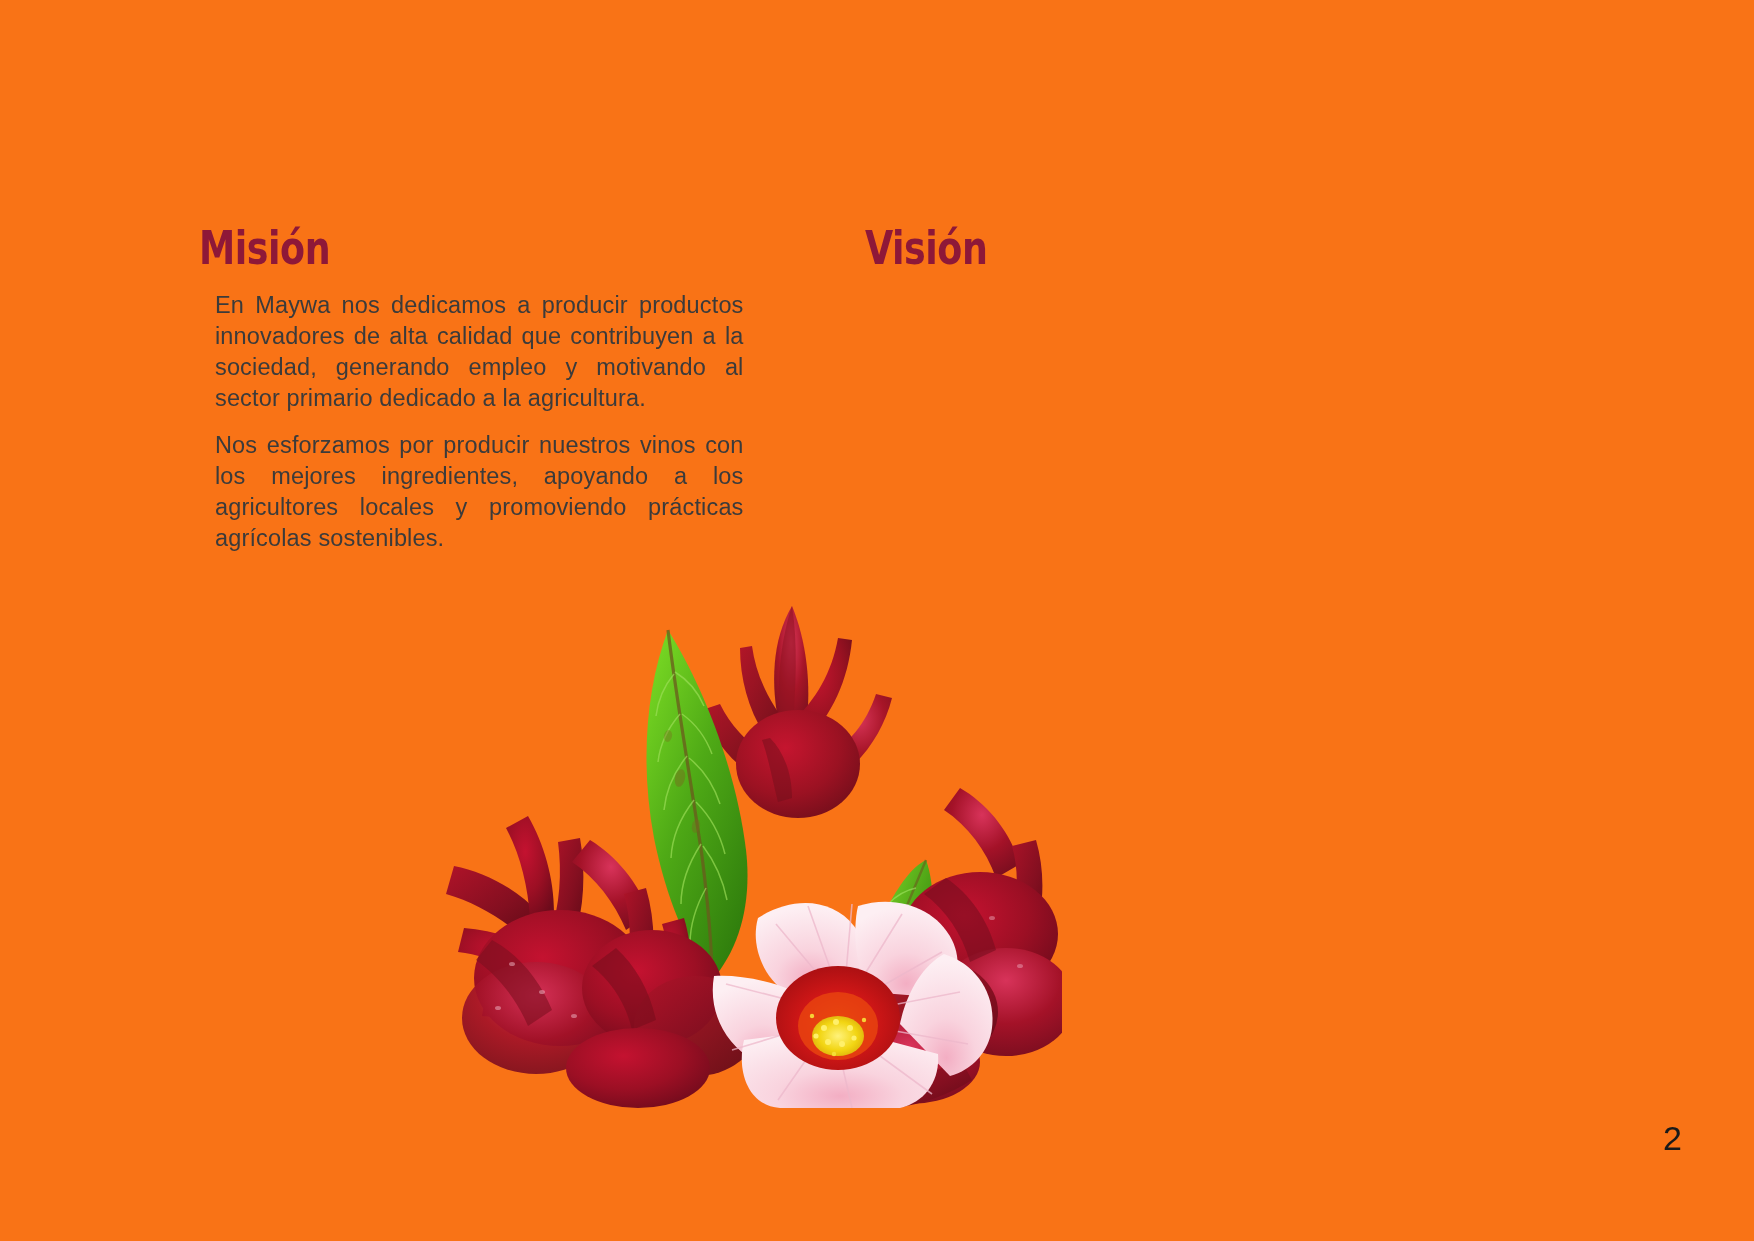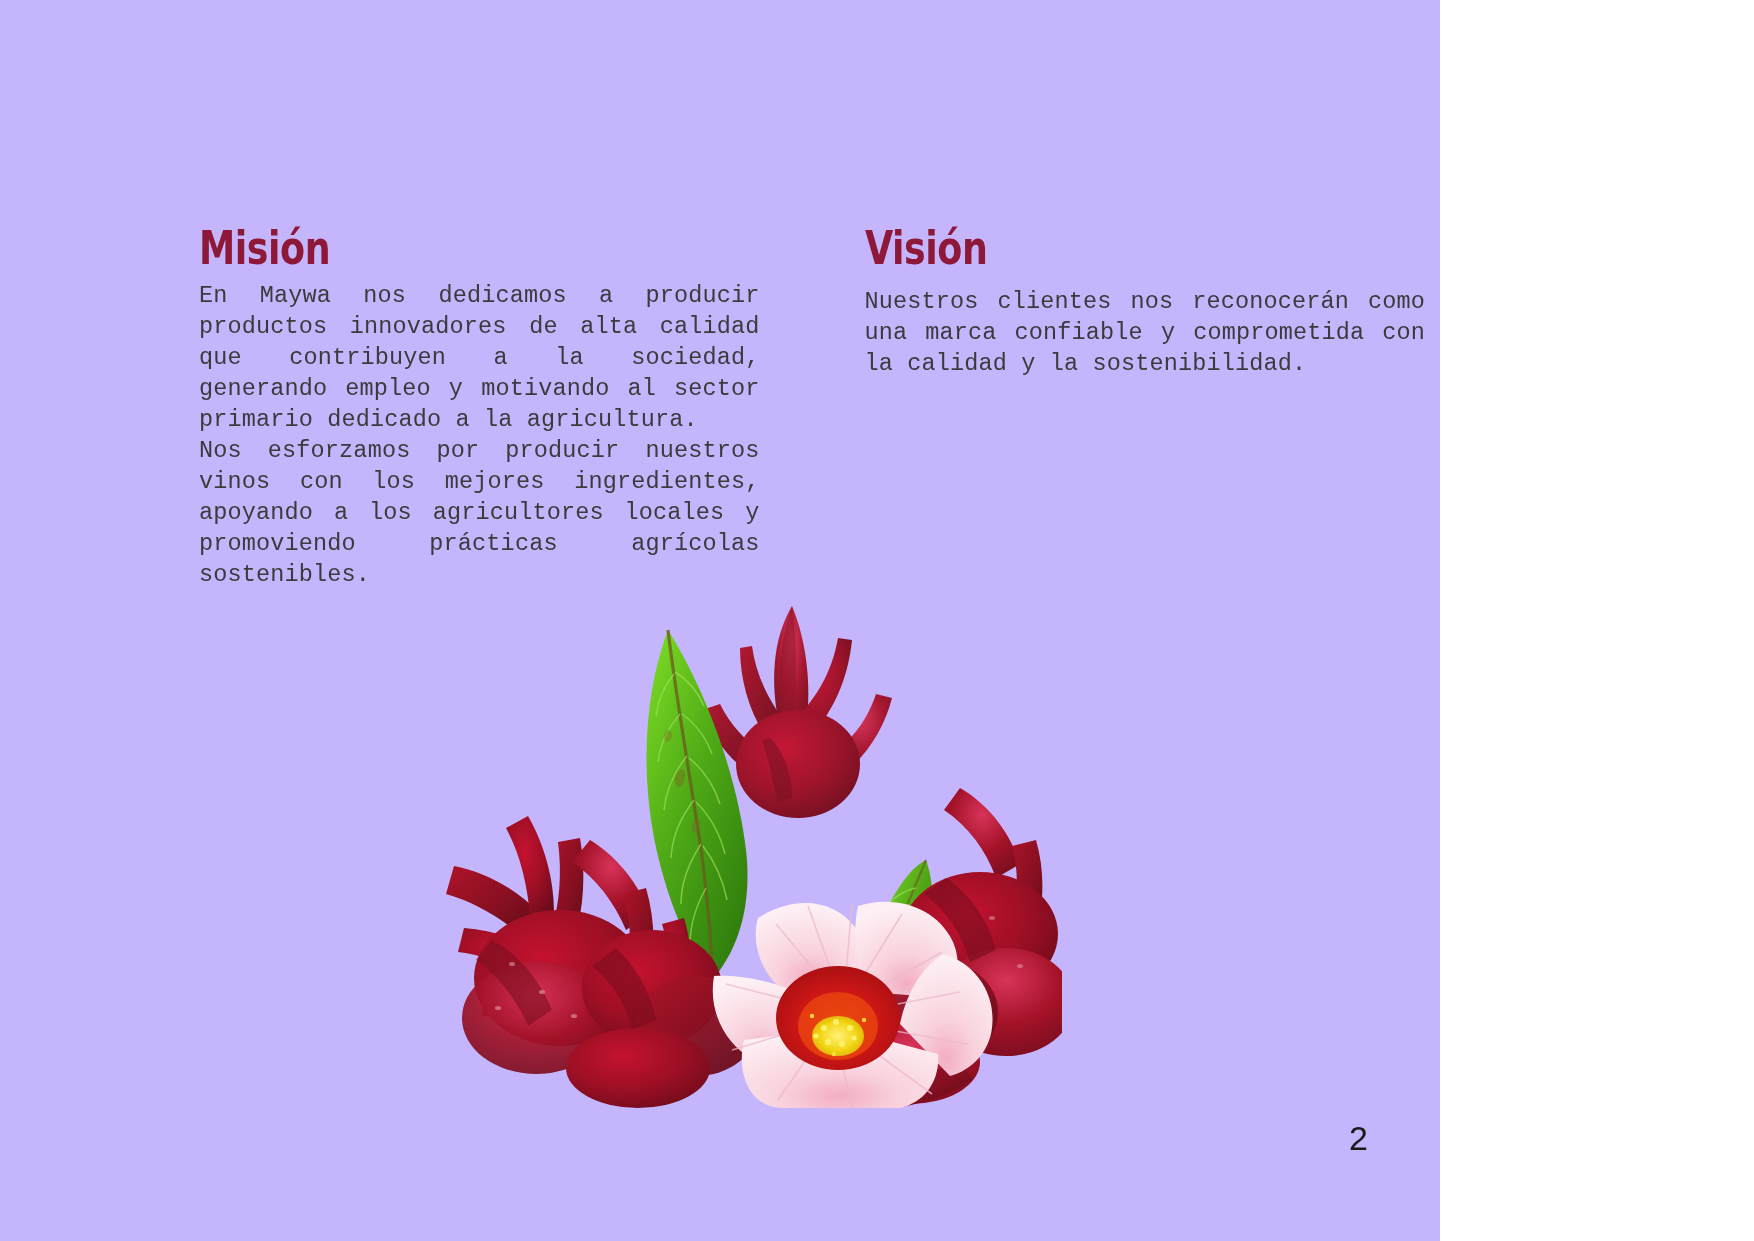--- a/index.html
+++ b/index.html
@@ -7,23 +7,23 @@
     margin: 0;
     padding: 0;
     background: #ffffff;
   }
   body {
     font-family: "Liberation Sans", sans-serif;
     -webkit-font-smoothing: antialiased;
   }
   .page {
     position: relative;
-    width: 1440px;
+    width: 1754px;
     height: 1241px;
-    background: #c4b5fd;
+    background: #f97316;
     overflow: hidden;
   }
 
   
   .columns {
     position: absolute;
     top: 222px;
     left: 199px;
     width: 1226px;
     display: flex;
@@ -43,22 +43,22 @@
     font-family: "DejaVu Sans", sans-serif;
     font-stretch: condensed;
     transform: scaleX(0.88);
     transform-origin: left center;
   }
   .body-par {
     font-size: 23.5px;
     line-height: 31px;
     color: #3b3b3b;
     text-align: justify;
-    margin: 0;
-    font-family: Liberation Mono, monospace;
+    margin: 16px;
+    font-family: Liberation Sans, sans-serif;
     letter-spacing: 0.15px;
   }
   .body-par + .body-par {
     margin-top: 0px;
   }
   .body-par.spaced {
     margin-top: 12px;
   }
   .body-par.last-line-left {
     text-align-last: left;
@@ -98,21 +98,20 @@
   <div class="columns">
 
     <div class="column">
       <h2 class="section-heading">Misión</h2>
       <p class="body-par last-line-left">En Maywa nos dedicamos a producir productos innovadores de alta calidad que contribuyen a la sociedad, generando empleo y motivando al sector primario dedicado a la agricultura.</p>
       <p class="body-par last-line-left">Nos esforzamos por producir nuestros vinos con los mejores ingredientes, apoyando a los agricultores locales y promoviendo prácticas agrícolas sostenibles.</p>
     </div>
 
     <div class="column">
       <h2 class="section-heading">Visión</h2>
-      <p class="body-par last-line-left spaced">Nuestros clientes nos reconocerán como una marca confiable y comprometida con la calidad y la sostenibilidad.</p>
     </div>
 
   </div>
 
   <div class="artwork">
     <svg viewBox="0 0 622 520" xmlns="http://www.w3.org/2000/svg" role="img">
       <defs>
         <radialGradient id="gCalyxA" cx="40%" cy="35%" r="75%">
           <stop offset="0%" stop-color="#c41230"></stop>
           <stop offset="55%" stop-color="#9c0f24"></stop>

